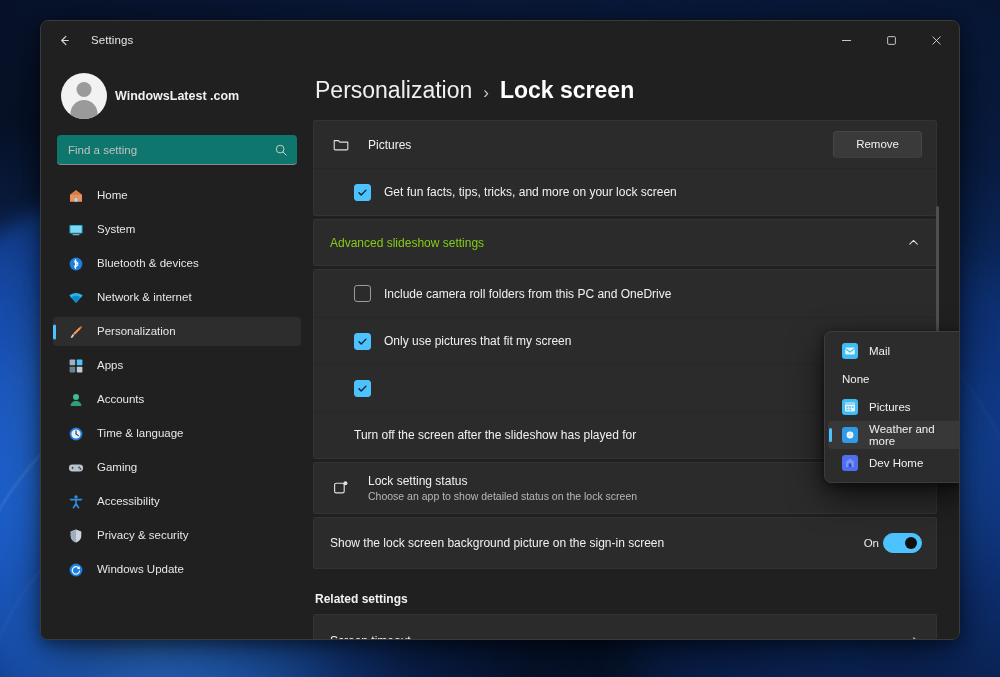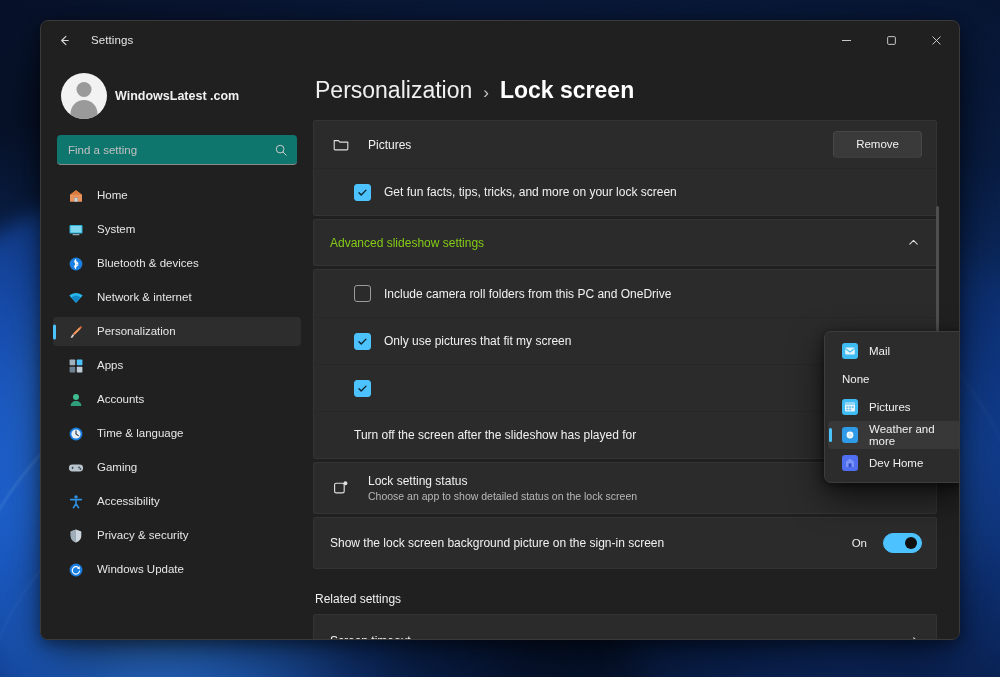--- a/index.html
+++ b/index.html
@@ -302,21 +302,21 @@
   
   .expander-head {
     display: flex; align-items: center;
     min-height: 45px;
     padding: 0 16px;
   }
   .expander-title { font-size: 12px; color: #84cc16; }
   .chev { margin-left: auto; color: #dcdcdc; display: flex; }
 
   
-  .toggle-wrap { display: flex; align-items: center; gap: 16px; margin-left: auto; }
+  .toggle-wrap { display: flex; align-items: center; gap: 4px; margin-left: auto; }
   .toggle-label { font-size: 11.5px; color: #ececec; }
   .toggle {
     width: 39px; height: 20px;
     border-radius: 11px;
     background: #4cc2ff;
     position: relative;
     border: 1px solid #4cc2ff;
   }
   .toggle .knob {
     position: absolute;
@@ -324,21 +324,21 @@
     border-radius: 50%;
     background: #101010;
     top: 50%; right: 4px;
     transform: translateY(-50%);
   }
 
   
   #related-heading {
     font-size: 12px;
     color: #f1f1f1;
-    font-weight: 400;
+    font-weight: 700;
     padding: 20px 0 8px 2px;
   }
   .link-row { min-height: 52px; }
   .link-row .row-spacer { flex: 1; }
   .row-chev { color: #dcdcdc; display: flex; }
 
   
   #app-dropdown {
     position: absolute;
     left: 783px;

